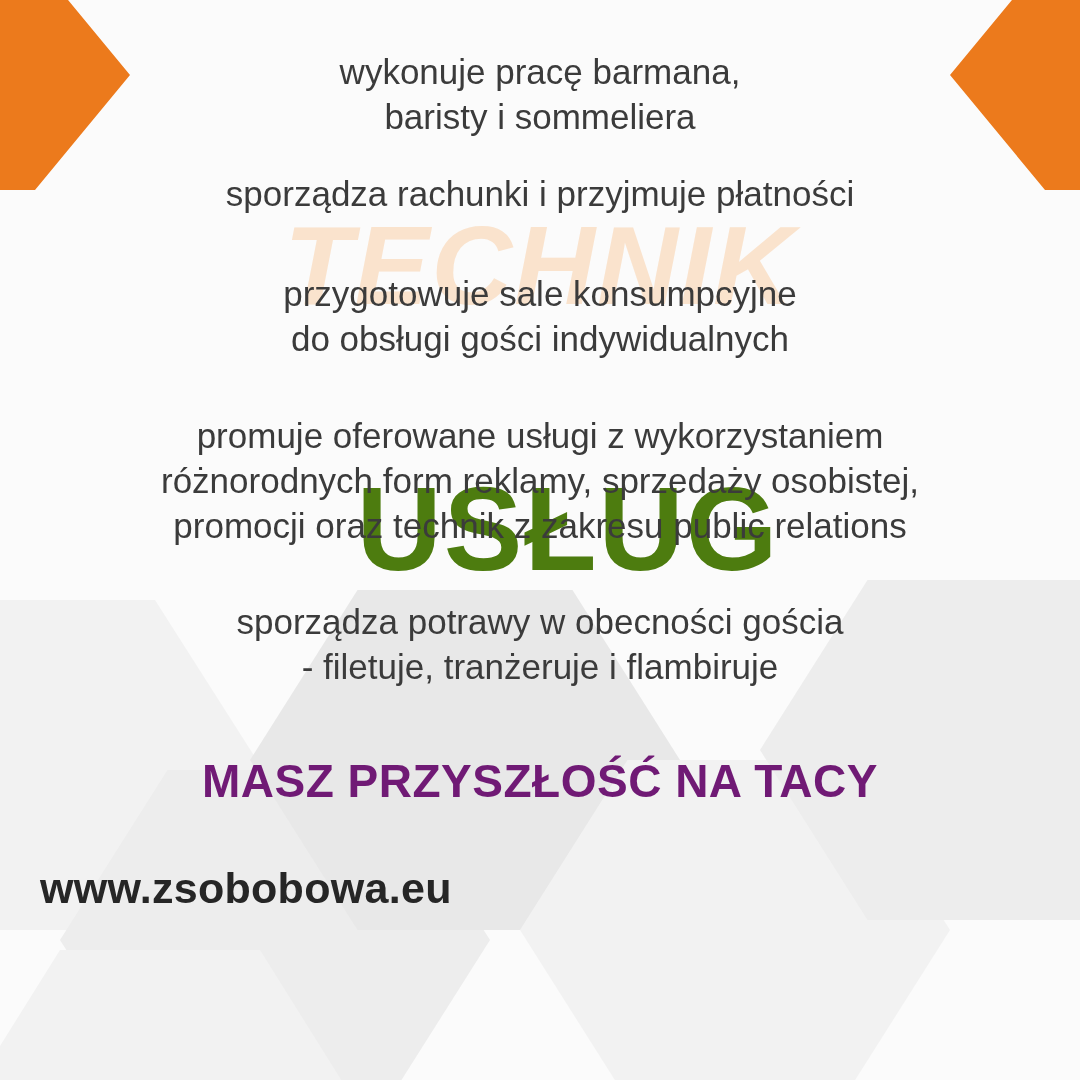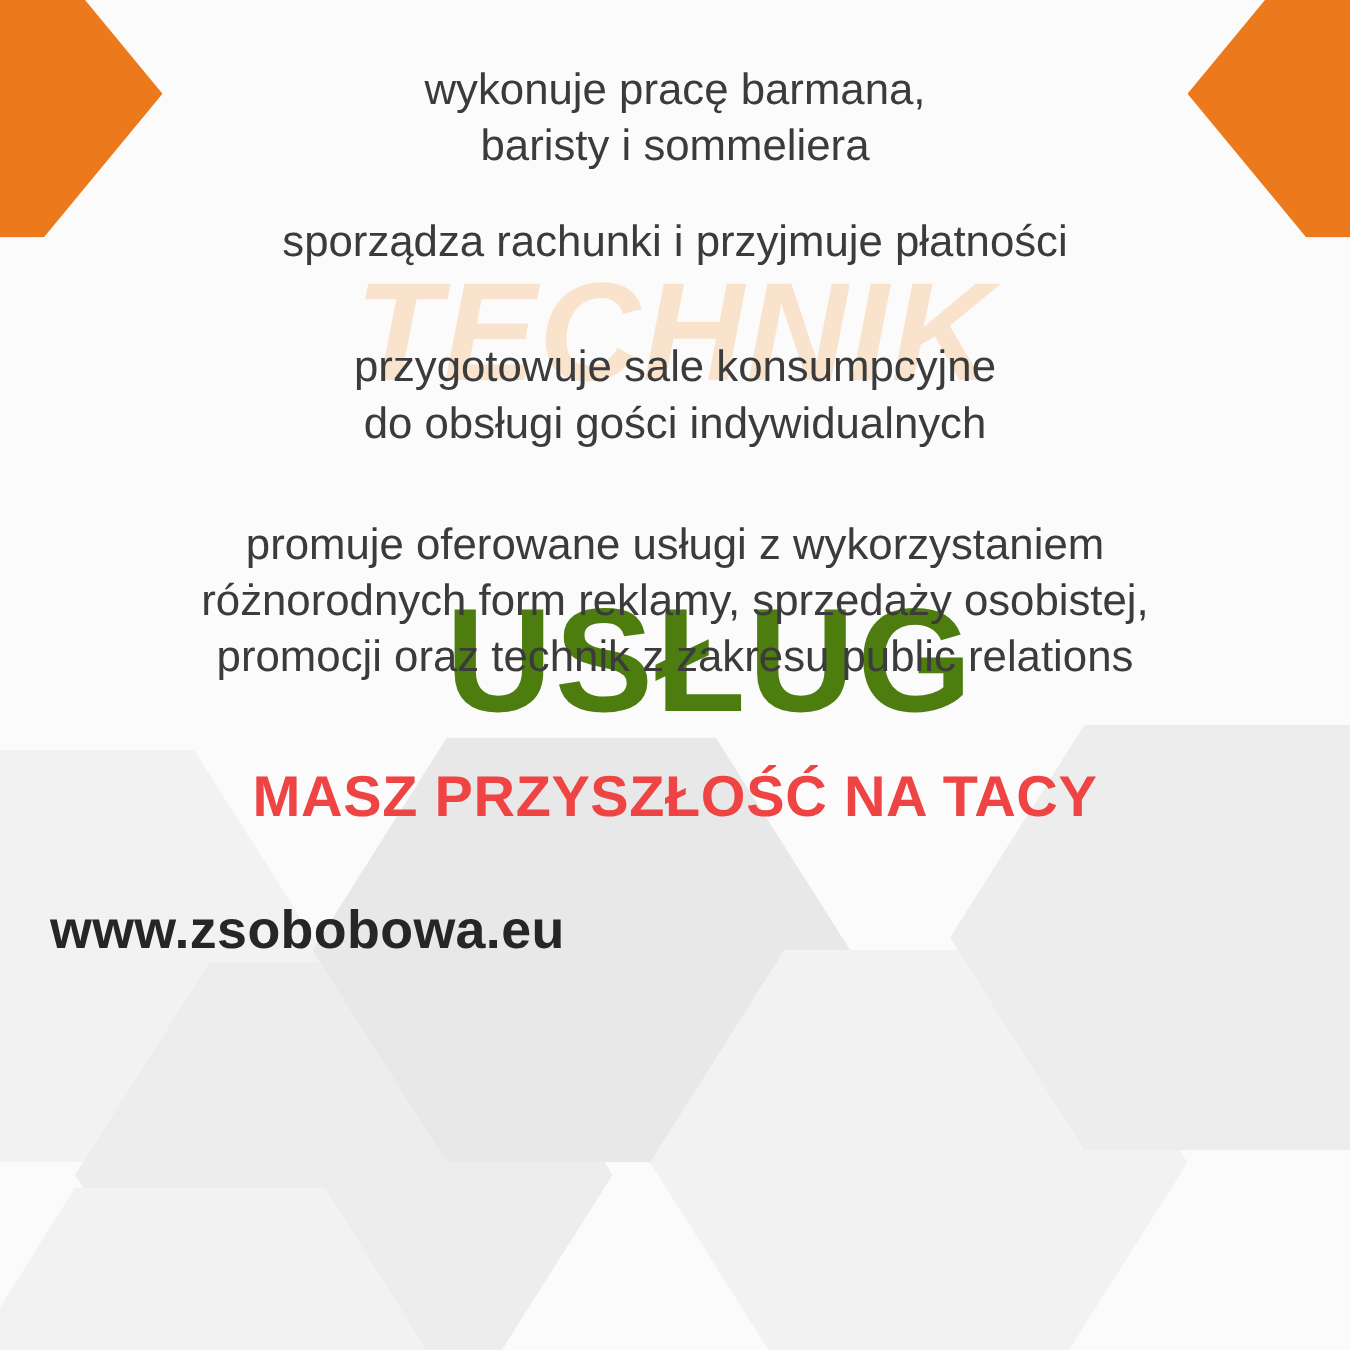--- a/index.html
+++ b/index.html
@@ -91,21 +91,21 @@
   }
   .bullet.b1 { margin-top: 10px; margin-bottom: 32px; }
   .bullet.b2 { margin-bottom: 56px; }
   .bullet.b3 { margin-bottom: 52px; }
   .bullet.b4 { margin-bottom: 52px; }
   .bullet.b5 { margin-bottom: 54px; }
 
   .slogan {
     width: 100%;
     text-align: center;
-    color: #ef4444;
+    color: #701a75;
     font-size: 46px;
     font-weight: bold;
     letter-spacing: 0.5px;
     margin: 10px 0 56px 0;
   }
 
   .website {
     width: 100%;
     color: #262626;
     font-size: 43px;
@@ -135,18 +135,20 @@
 
   <div class="content">
     <p class="bullet b1">wykonuje pracę barmana,
 baristy i sommeliera</p>
     <p class="bullet b2">sporządza rachunki i przyjmuje płatności</p>
     <p class="bullet b3">przygotowuje sale konsumpcyjne
 do obsługi gości indywidualnych</p>
     <p class="bullet b4">promuje oferowane usługi z wykorzystaniem
 różnorodnych form reklamy, sprzedaży osobistej,
 promocji oraz technik z zakresu public relations</p>
+    <p class="bullet b5">sporządza potrawy w obecności gościa
+- filetuje, tranżeruje i flambiruje</p>
 
     <div class="slogan">MASZ PRZYSZŁOŚĆ NA TACY</div>
     <div class="website">www.zsobobowa.eu</div>
   </div>
 
 </div>
 
 </body></html>

